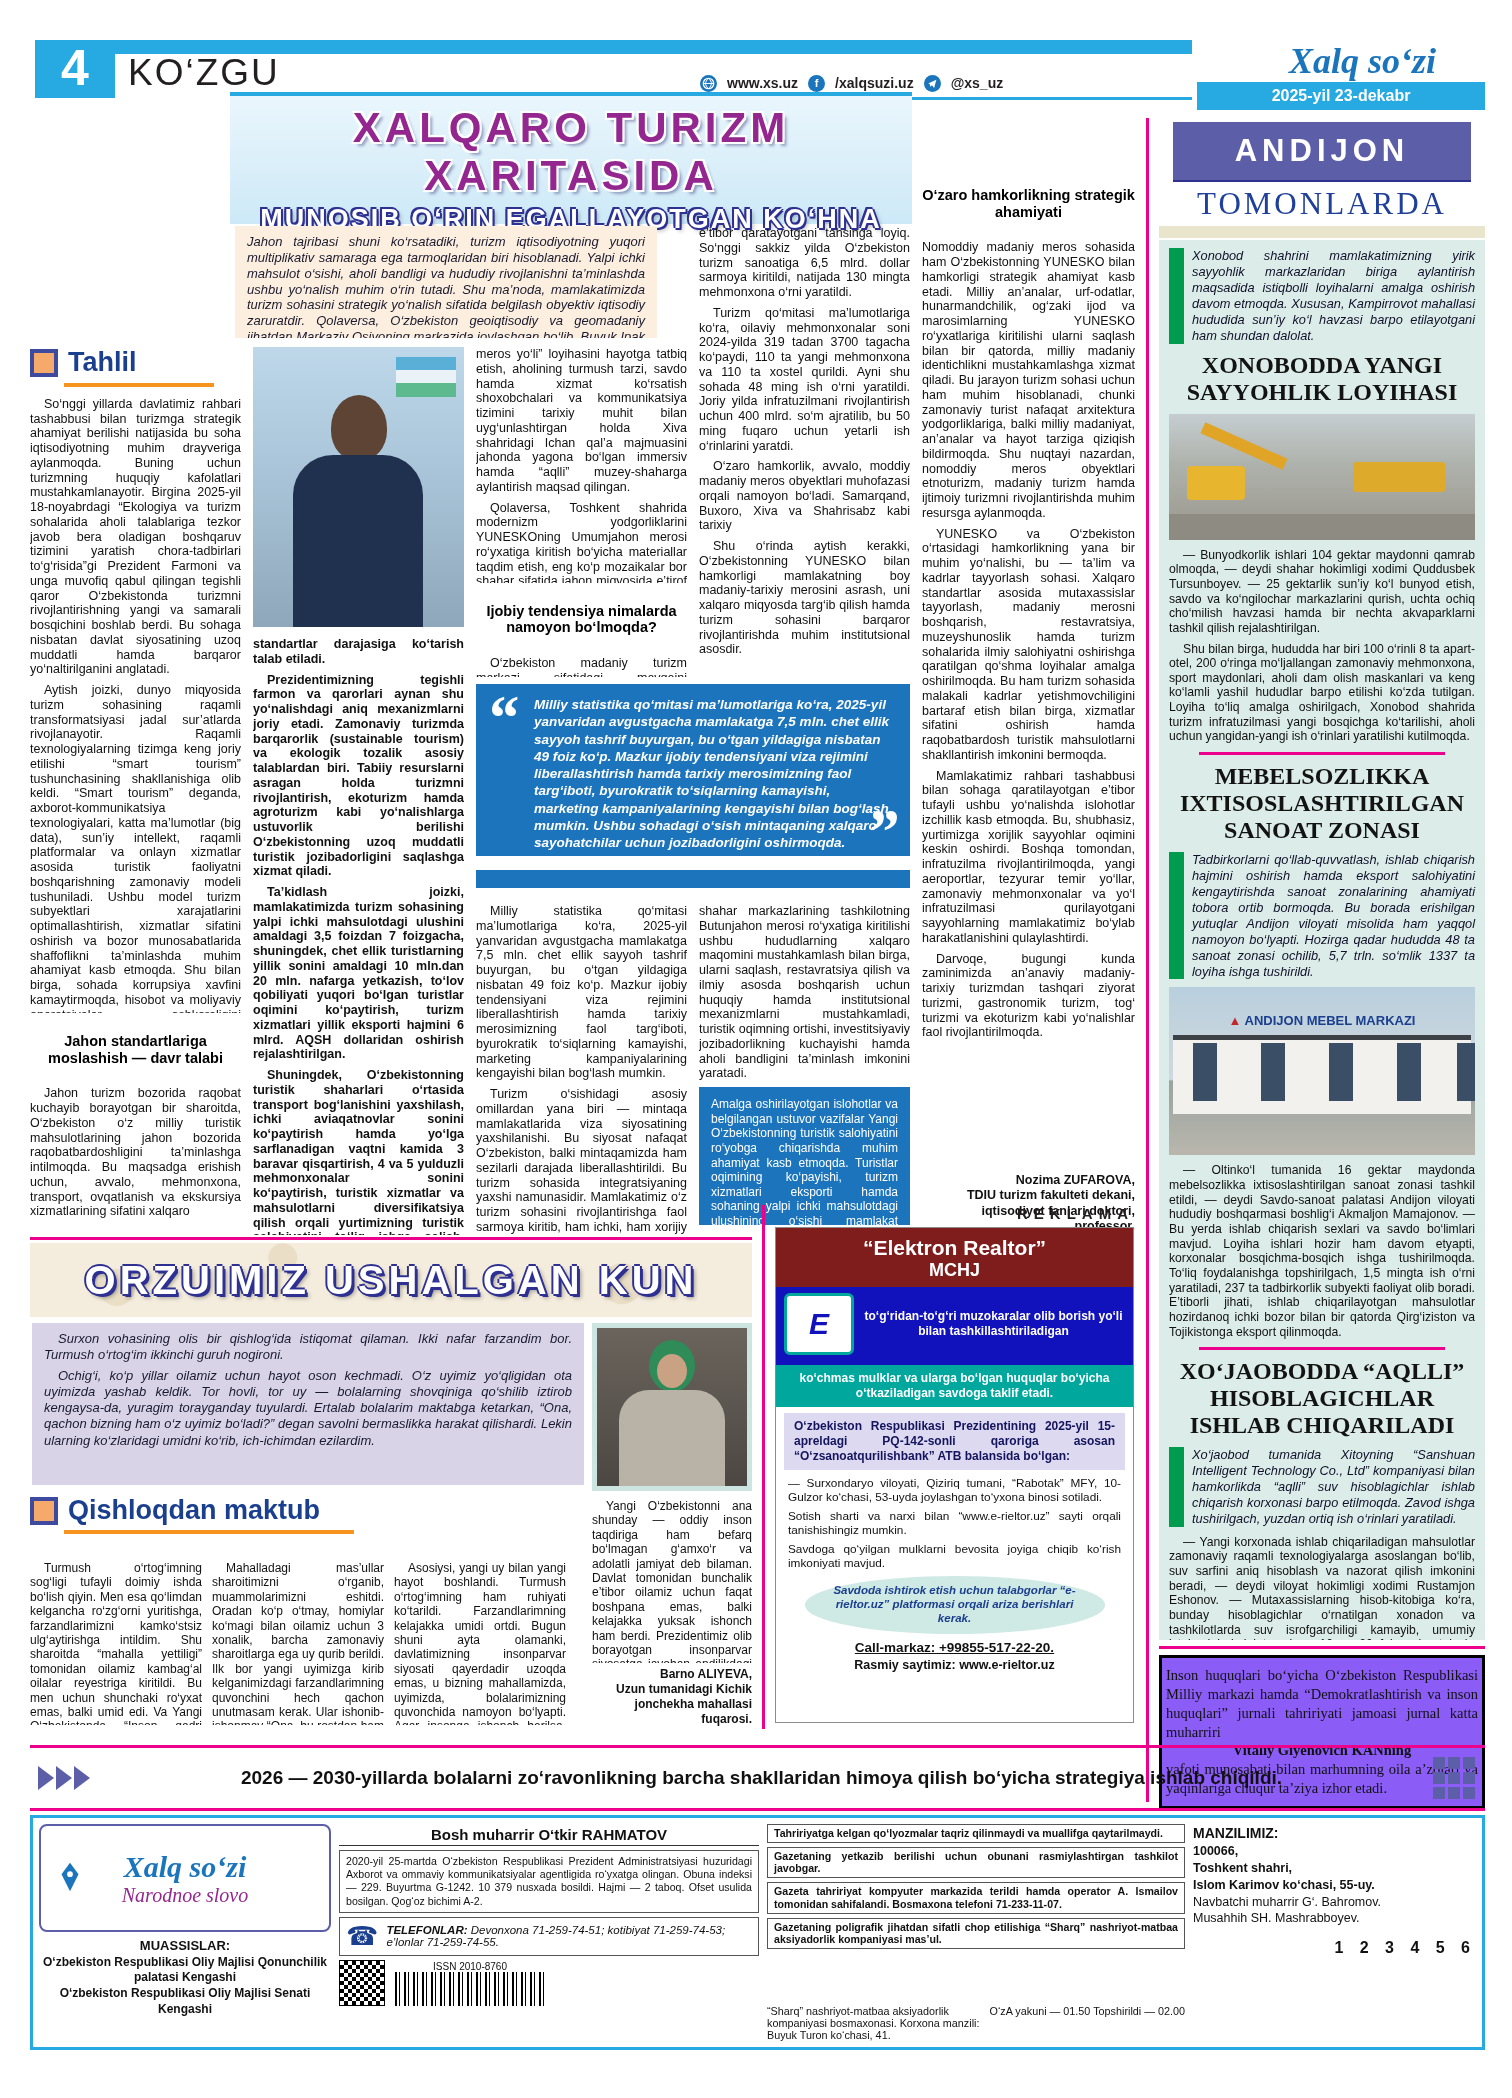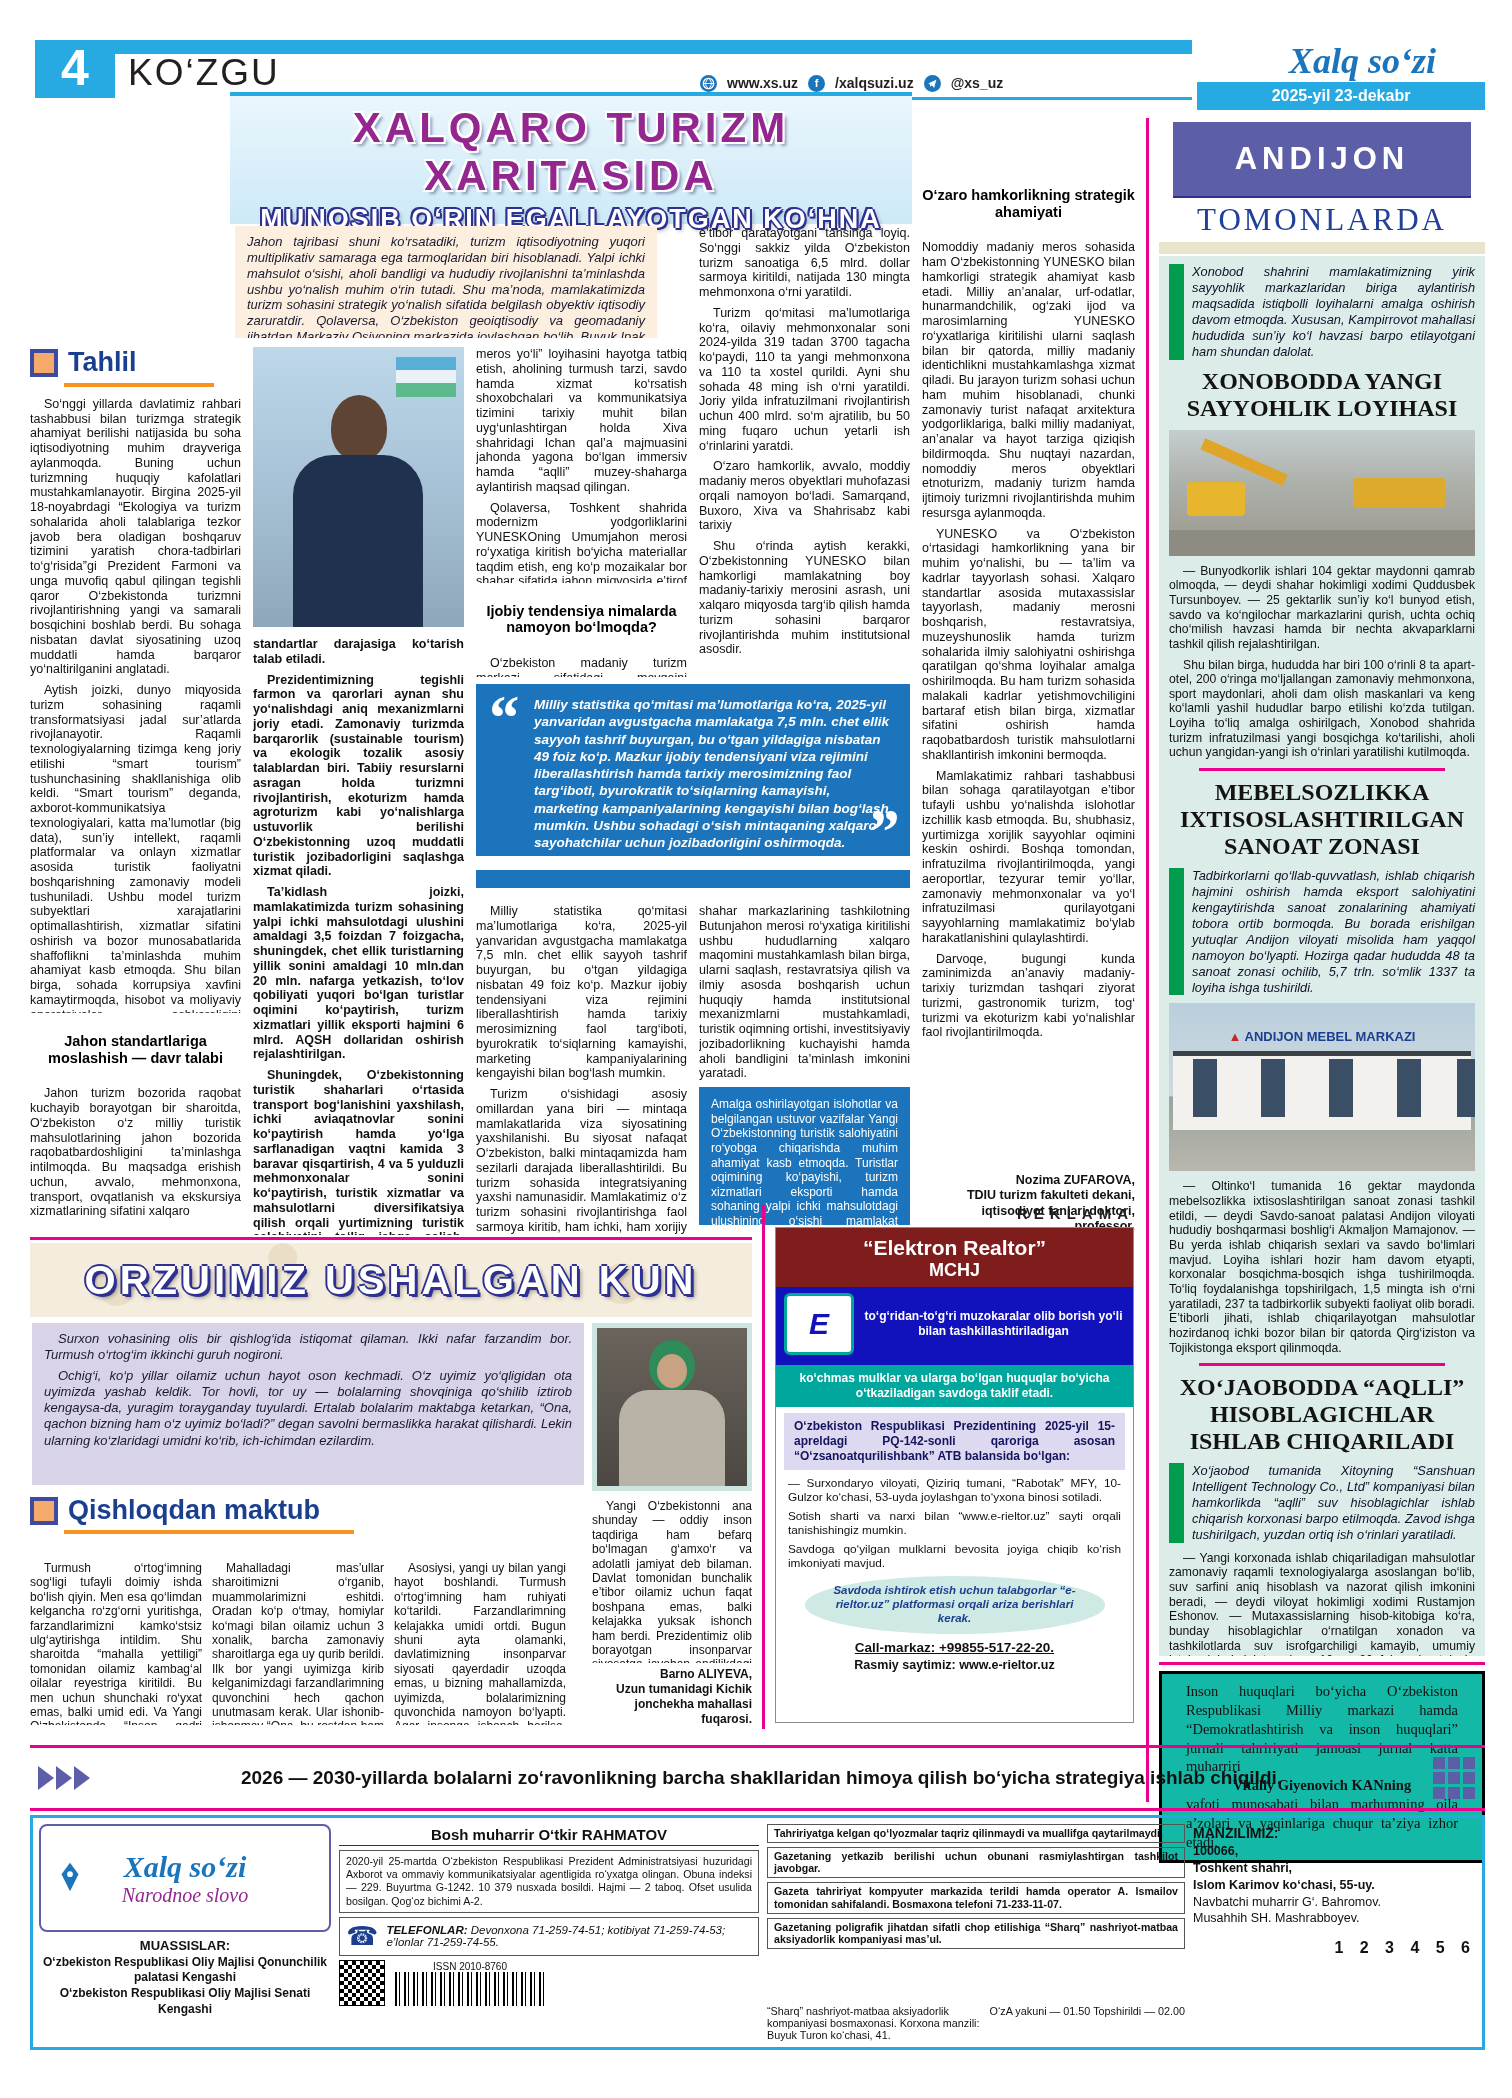--- a/index.html
+++ b/index.html
@@ -102,21 +102,21 @@
             padding:6px 10px;line-height:1.25;margin:6px 8px;}
   .adtxt{font-size:11.8px;line-height:1.22;text-align:justify;margin:4px 12px;}
   .adoval{background:#cfe9e5;border-radius:50%;width:300px;margin:6px auto;padding:8px 22px;box-sizing:border-box;
           text-align:center;font-style:italic;font-weight:bold;font-size:11.5px;color:#1b3f8f;line-height:1.2;}
   .adcall{text-align:center;font-weight:bold;font-size:13.5px;text-decoration:underline;margin-top:2px;}
   .adsite{text-align:center;font-weight:bold;font-size:12.5px;margin-top:3px;}
   
   .sidebar{position:absolute;left:1146px;top:118px;width:339px;height:1684px;border-left:3px solid #ec008c;
            padding-left:10px;box-sizing:border-box;}
   .sb-banner{margin:4px 14px 0;background:#5c5fa8;color:#fff;font-weight:bold;font-size:31px;letter-spacing:5px;
-             text-align:center;padding:19px 0;border-bottom:2px solid #2e3192;}
+             text-align:center;padding:11px 0;border-bottom:2px solid #2e3192;}
   .sb-tomon{font-family:"Liberation Serif",serif;color:#21409a;font-size:31px;letter-spacing:3px;text-align:center;
             margin-top:4px;}
   .sb-cream{height:12px;background:#e9e4cc;margin:4px 0 0;}
   .sb-body{background:#dcede9;margin-top:2px;height:1400px;overflow:hidden;padding:8px 10px;box-sizing:border-box;}
   .sb-lead{display:flex;gap:8px;margin-bottom:8px;}
   .sb-lead .gbar{width:15px;background:#009b4d;flex:0 0 auto;}
   .sb-lead .txt{font-style:italic;font-size:12.8px;line-height:1.25;text-align:justify;color:#10102a;}
   .sb-title{font-family:"Liberation Serif",serif;font-weight:bold;font-size:24px;line-height:1.12;
             text-align:center;color:#131313;margin:6px 0 8px;}
   .sb-p{font-size:12.2px;line-height:1.2;text-align:justify;margin:0 0 6px;text-indent:14px;}
@@ -125,21 +125,21 @@
           background:linear-gradient(180deg,#c5cdd0 0%,#aeb2ac 40%,#9a968c 100%);}
   .photoC .arm{position:absolute;left:30px;top:26px;width:90px;height:12px;background:#e0a426;transform:rotate(24deg);}
   .photoC .cab{position:absolute;left:18px;top:52px;width:58px;height:34px;background:#e8b52e;border-radius:4px;}
   .photoC .trk{position:absolute;right:30px;top:48px;width:92px;height:30px;background:#ddaa2c;border-radius:3px;}
   .photoC .ground{position:absolute;left:0;bottom:0;width:100%;height:26px;background:#8e8b82;}
   .photoD{position:relative;height:168px;margin:2px 0 8px;overflow:hidden;background:linear-gradient(180deg,#b9cfdd 0%,#cfd9de 55%,#9aa49e 56%,#b9b6ad 100%);}
   .photoD .bld{position:absolute;left:4px;top:48px;width:calc(100% - 8px);height:74px;background:#f2f1ee;border-top:5px solid #3c4148;}
   .photoD .win{position:absolute;top:56px;width:24px;height:58px;background:#3a4e66;}
   .photoD .sign{position:absolute;left:0;top:26px;width:100%;text-align:center;font-weight:bold;font-size:13px;color:#1b3f8f;}
   .photoD .mark{color:#c1272d;}
-  .obit{margin-top:2px;border:3px solid #000;background:#14b8a6;padding:8px 24px;
+  .obit{margin-top:2px;border:3px solid #000;background:#8b5cf6;padding:8px 4px;
         font-family:"Liberation Serif",serif;font-size:14.5px;line-height:1.3;text-align:justify;}
   .obit .name{text-align:center;font-weight:bold;}
   
   .stripe{position:absolute;left:30px;top:1745px;width:1455px;height:60px;border-top:3px solid #ec008c;
           border-bottom:3px solid #ec008c;display:flex;align-items:center;}
   .chevs{display:flex;gap:2px;margin-left:8px;}
   .chev{width:0;height:0;border-left:16px solid #5c5fa8;border-top:12px solid transparent;border-bottom:12px solid transparent;}
   .stripe .msg{flex:1;text-align:center;font-weight:bold;font-size:19px;line-height:1.25;padding:0 20px;}
   .blocks{display:grid;grid-template-columns:repeat(3,12px);grid-auto-rows:12px;gap:3px;margin-right:10px;}
   .blocks div{background:#5c5fa8;}

